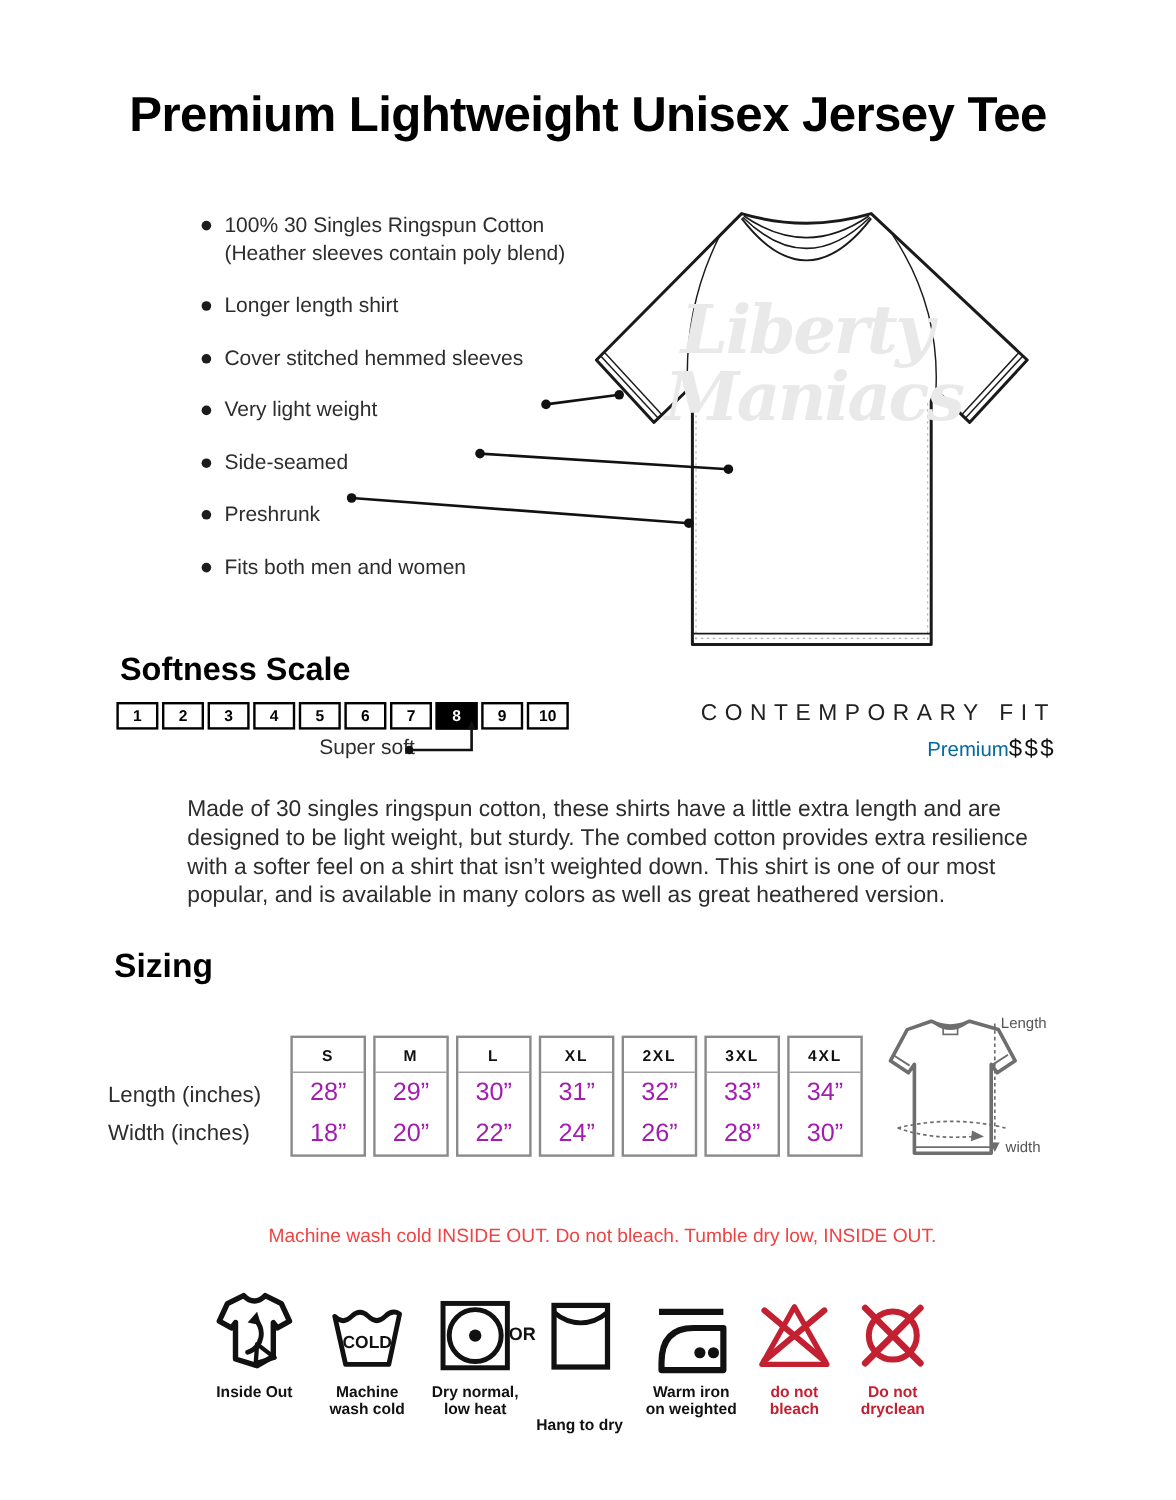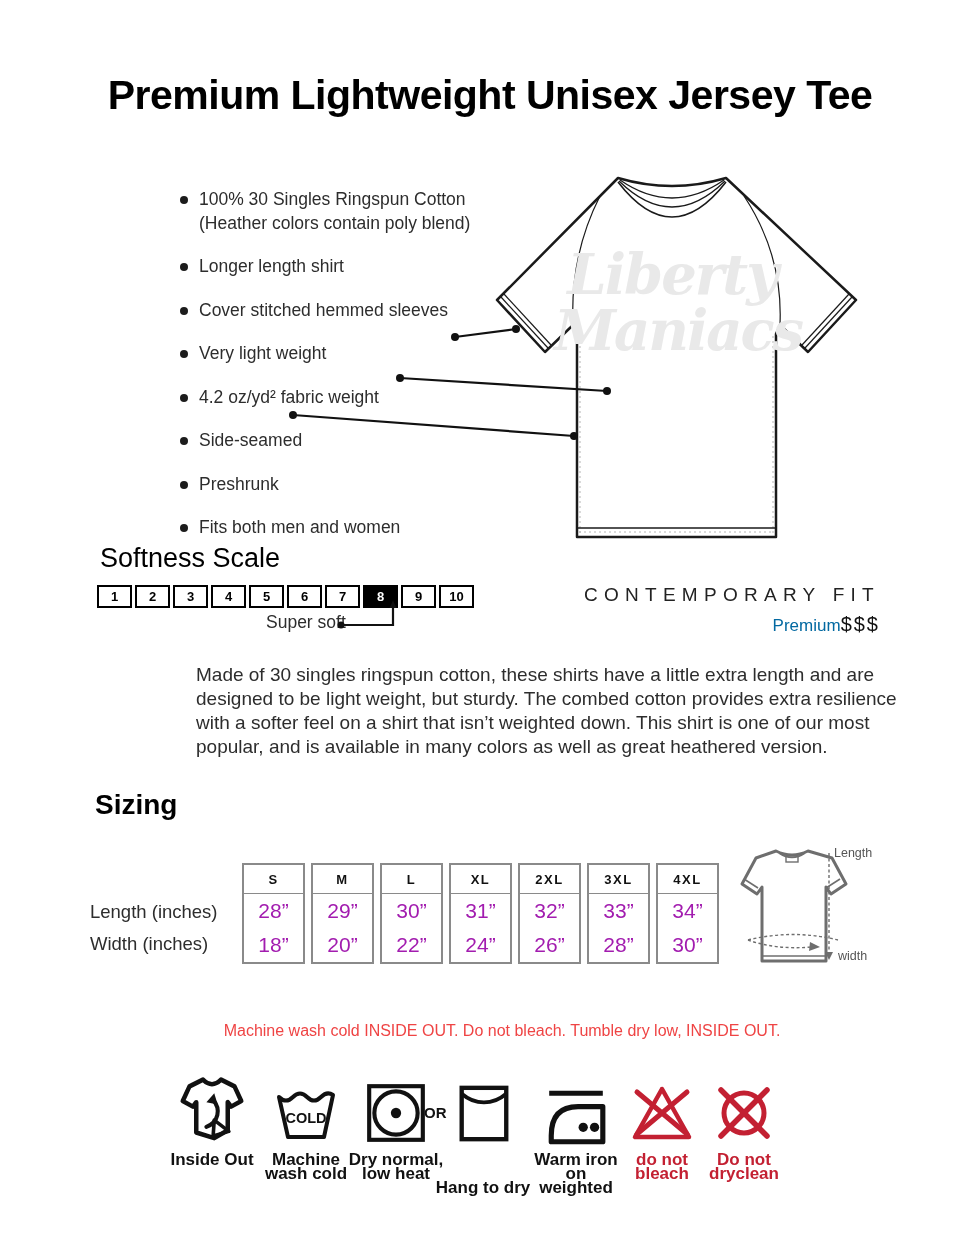--- a/index.html
+++ b/index.html
@@ -9,94 +9,90 @@
   }
   .abs{position:absolute;}
 
   
   .page-title{
     left:0;top:72px;width:980px;text-align:center;
     font-size:41px;font-weight:900;letter-spacing:-0.5px;color:#000;
   }
 
   
-  .features{left:168px;top:176px;width:340px;list-style:none;margin:12px;padding:0;}
+  .features{left:168px;top:176px;width:340px;list-style:none;margin:0;padding:0;}
   .features li{display:flex;margin-bottom:20px;}
   .features .bullet{flex:0 0 8px;width:8px;height:8px;border-radius:50%;background:#1c1c1c;margin:8px 11px 0 0;}
   .feat-text{font-size:17.5px;line-height:23.5px;color:#2d2d2d;font-weight:400;}
 
   
   .shirt-overlay{left:150px;top:160px;width:790px;height:400px;pointer-events:none;}
 
   
-  .soft-heading{left:100px;top:543px;font-size:27px;font-weight:400;color:#000;letter-spacing:0;}
+  .soft-heading{left:100px;top:543px;font-size:27px;font-weight:700;color:#000;letter-spacing:0;}
   .scale{left:97px;top:585px;display:flex;gap:3px;}
   .scale .box{
     width:31px;height:19px;border:2.5px solid #000;background:#fff;
     display:flex;align-items:center;justify-content:center;
     font-size:13px;font-weight:900;color:#000;
   }
   .scale .box.active{background:#000;color:#fff;}
   .supersoft-label{left:266px;top:612px;font-size:17.5px;color:#2d2d2d;}
   .supersoft-arrow{left:336px;top:598px;}
 
   
   .fit-line{right:100px;top:584px;text-align:right;font-size:19px;letter-spacing:0.33em;color:#222;}
   .fit-sub{right:100px;top:613px;text-align:right;}
   .fit-sub .tier{font-size:17px;color:#0369a1;margin-right:0;}
   .fit-sub .price{font-size:20px;color:#111;letter-spacing:2px;}
 
   
-  .description{left:156px;top:663px;width:708px;font-size:19px;line-height:24px;color:#2d2d2d;margin-left:40px;}
+  .description{left:156px;top:663px;width:708px;font-size:19px;line-height:24px;color:#2d2d2d;}
 
   
   .sizing-heading{left:95px;top:789px;font-size:28px;font-weight:700;color:#000;}
   .row-label{font-size:18.5px;color:#2d2d2d;}
   .size-cols{left:242px;top:863px;display:flex;gap:6px;}
   .size-col{width:59px;border:2px solid #8a8a8a;background:#fff;}
   .size-col .hdr{
     height:28px;border-bottom:1.5px solid #8a8a8a;display:flex;align-items:center;justify-content:center;
     font-size:13px;font-weight:900;letter-spacing:1.5px;color:#111;
   }
   .size-col .val{height:34px;display:flex;align-items:center;justify-content:center;font-size:21px;color:#a21caf;}
 
   
   .care-text{left:12px;top:1022px;width:980px;text-align:center;font-size:16px;color:#ef4444;}
   .care-icon{width:96px;display:flex;flex-direction:column;align-items:center;}
   .care-icon .art{height:72px;display:flex;align-items:flex-end;justify-content:center;}
-  .care-label{margin-top:7px;text-align:center;font-size:17px;line-height:14px;font-weight:bold;color:#111;}
+  .care-label{margin-top:7px;text-align:center;font-size:13px;line-height:14px;font-weight:bold;color:#111;}
   .care-label.red{color:#c32032;}
   .or-label{font-size:15px;font-weight:bold;color:#111;}
 </style>
 </head>
 <body>
 
 <div class="abs page-title">Premium Lightweight Unisex Jersey Tee</div>
 
 <ul class="abs features">
   <li>
     <span class="bullet"></span>
     <span class="feat-text"><span>100% 30 Singles Ringspun Cotton</span><br>
-    <span>(Heather colors contain poly blend)</span></span>
+    <span>(Heather sleeves contain poly blend)</span></span>
   </li>
   <li>
     <span class="bullet"></span>
     <span class="feat-text">Longer length shirt</span>
   </li>
   <li>
     <span class="bullet"></span>
     <span class="feat-text">Cover stitched hemmed sleeves</span>
   </li>
   <li>
     <span class="bullet"></span>
     <span class="feat-text">Very light weight</span>
-  </li>
-  <li>
-    <span class="bullet"></span>
-    <span class="feat-text">4.2 oz/yd² fabric weight</span>
   </li>
   <li>
     <span class="bullet"></span>
     <span class="feat-text">Side-seamed</span>
   </li>
   <li>
     <span class="bullet"></span>
     <span class="feat-text">Preshrunk</span>
   </li>
   <li>

